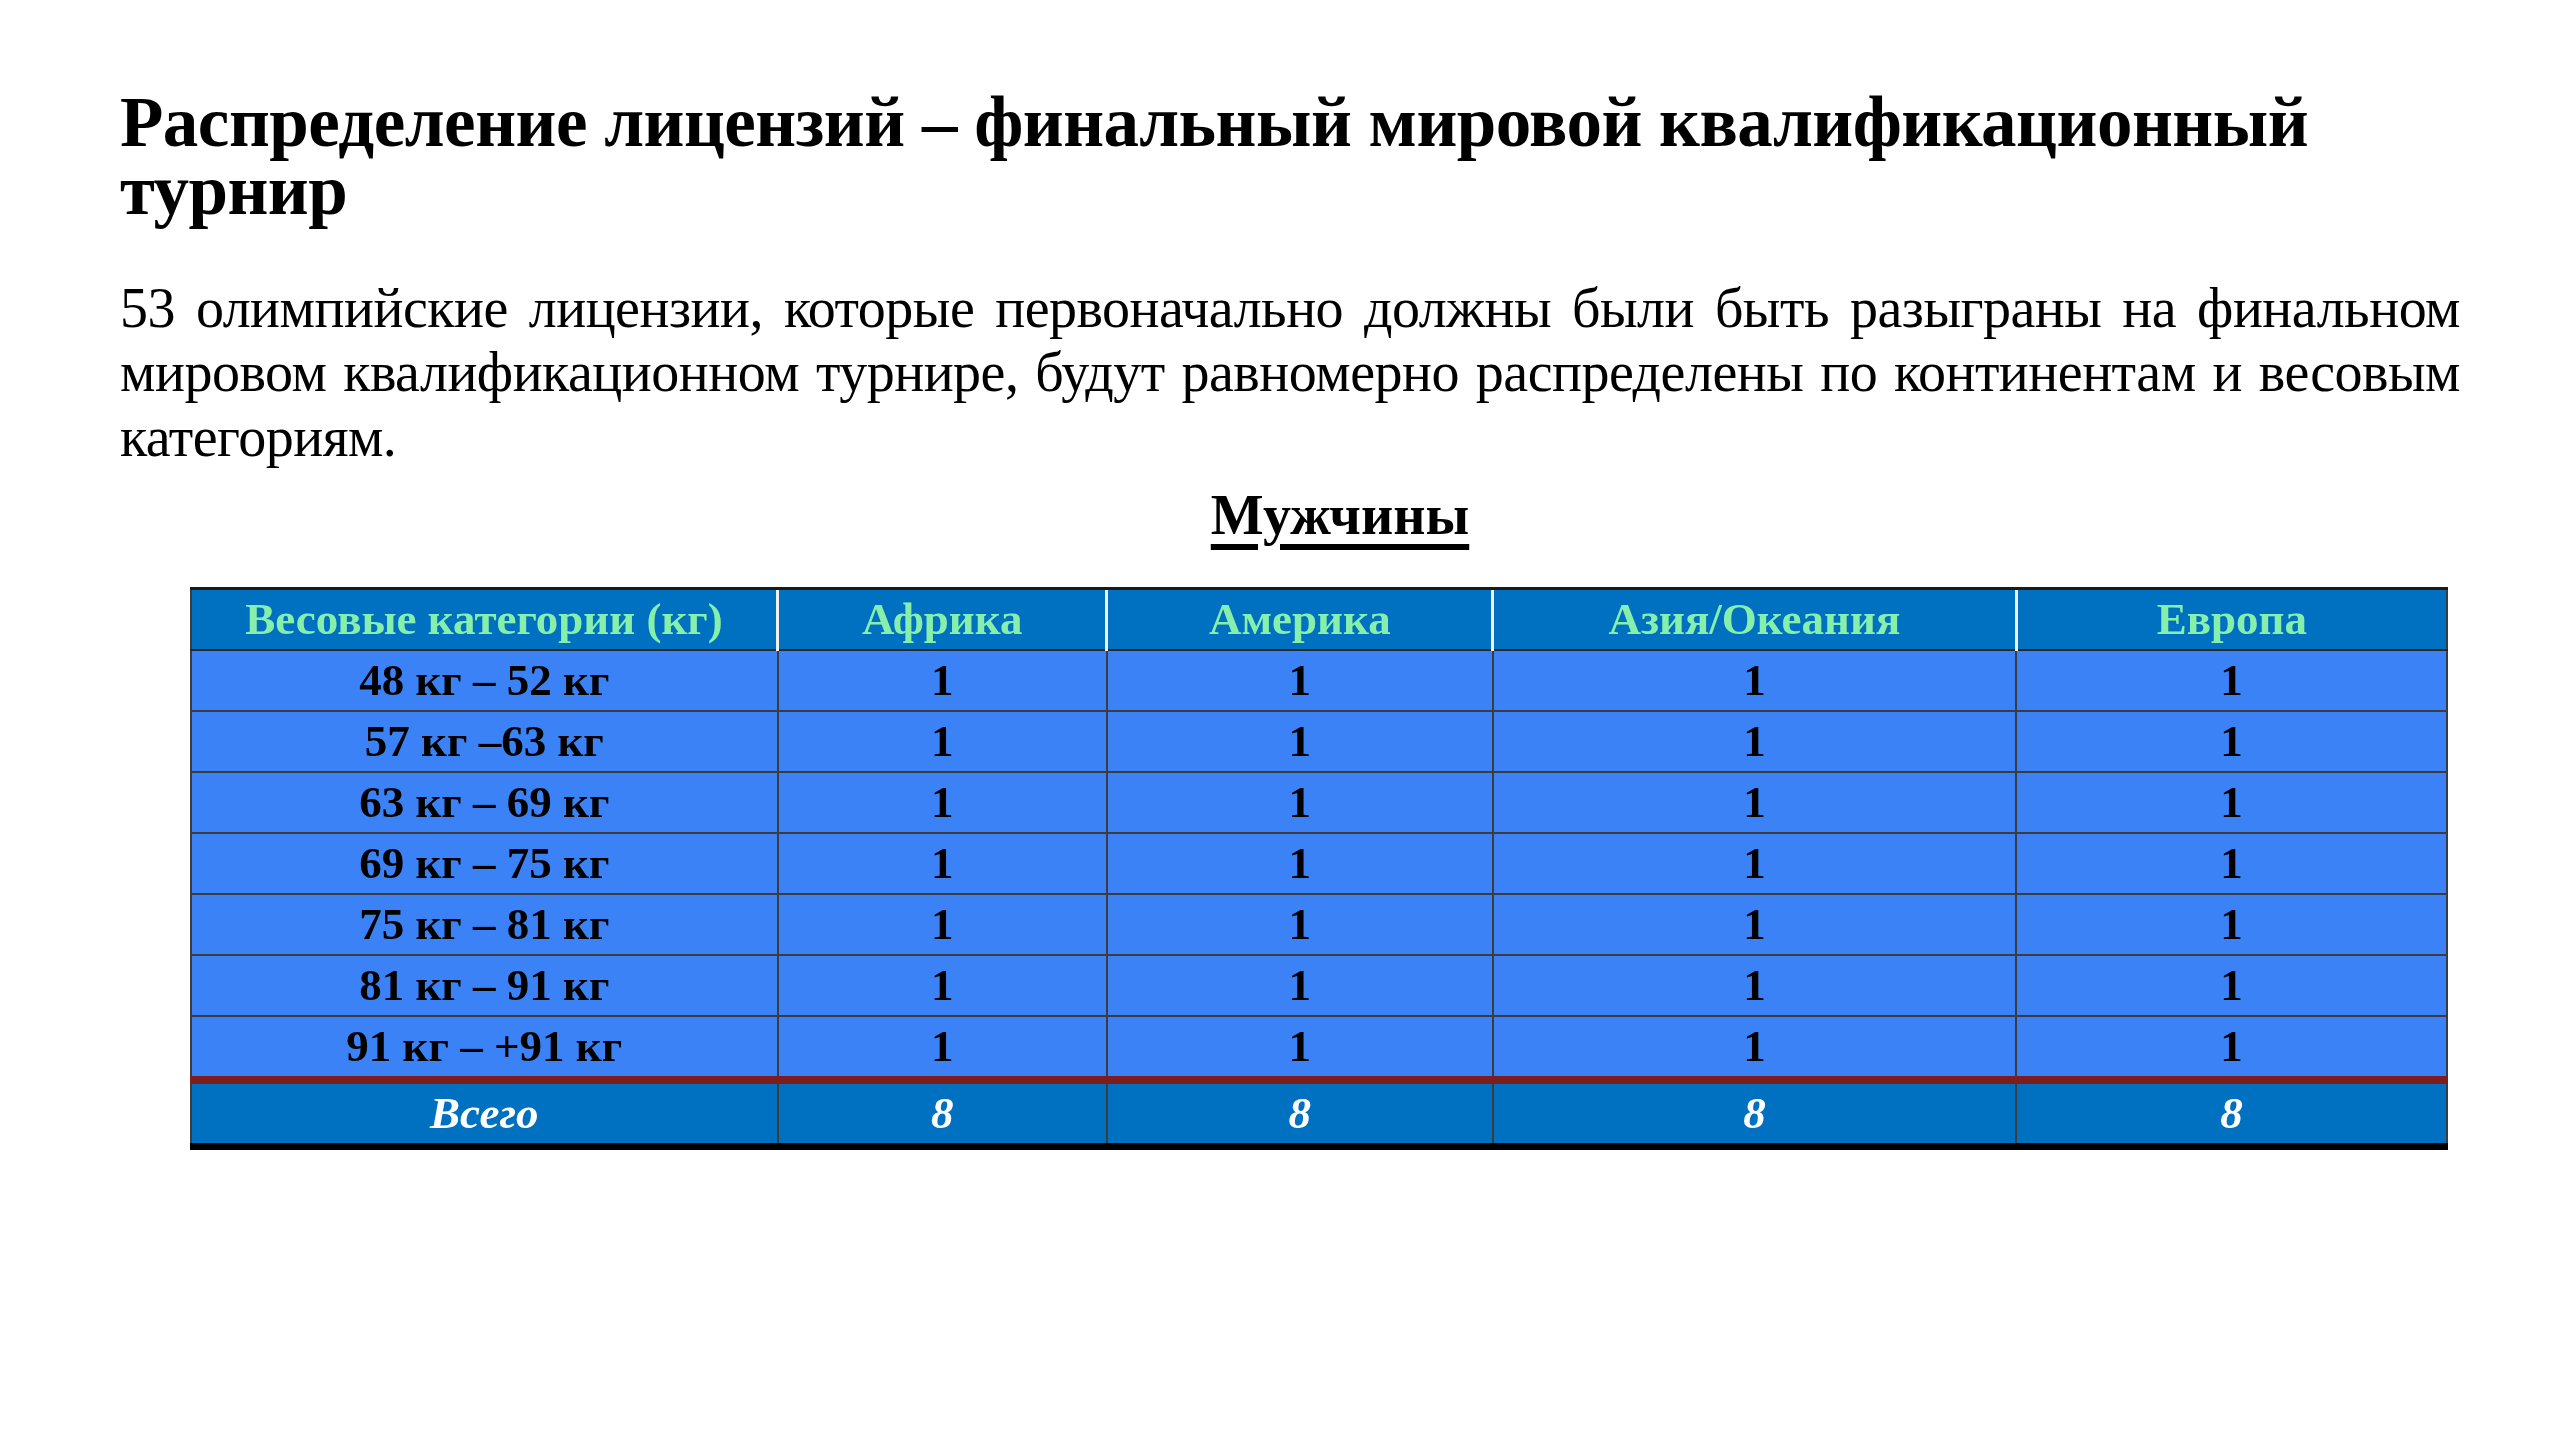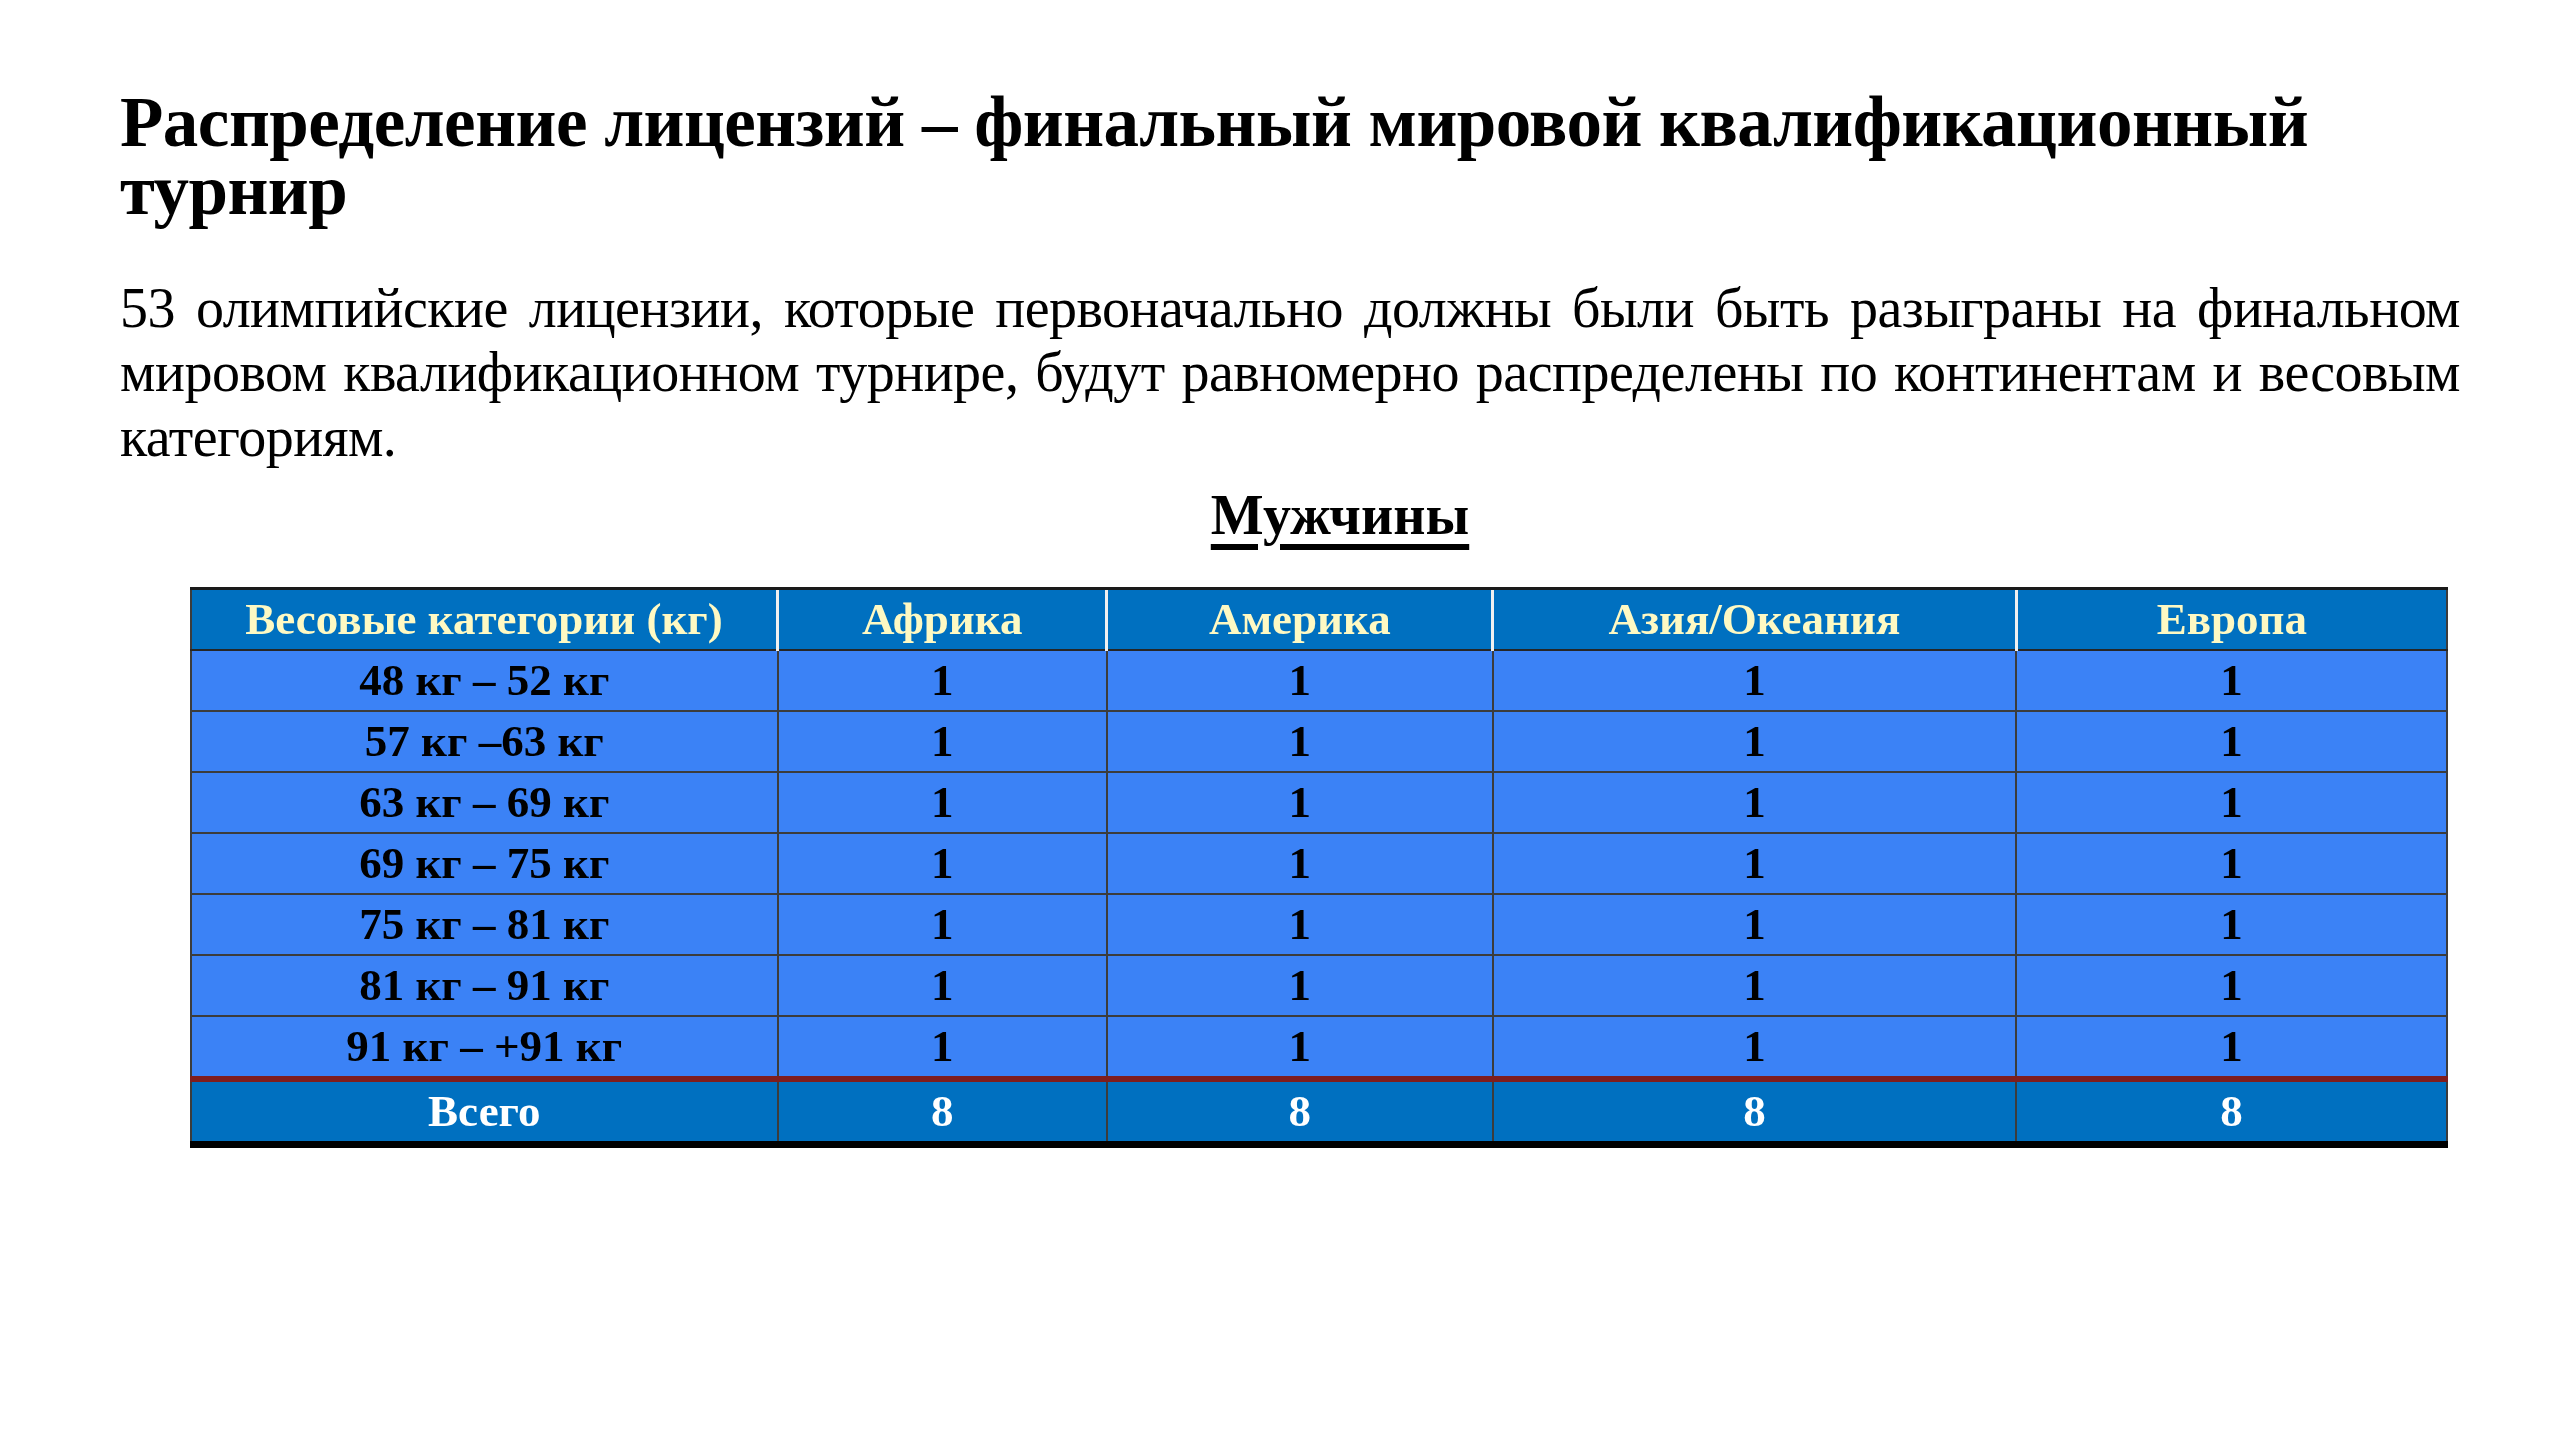--- a/index.html
+++ b/index.html
@@ -62,32 +62,33 @@
   table.licenses th, table.licenses td {
     height: 59px;
     padding: 0 8px;
     border: 2px solid #3c3c3c;
     vertical-align: middle;
     overflow: hidden;
   }
   
   table.licenses thead th {
     background: #0070C0;
-    color: #fef9c3;
+    color: #86efac;
     border-top: 3px solid #1a1a1a;
     border-bottom: 2px solid #262626;
   }
   
   table.licenses thead th + th { border-left: 3px solid #f0f0f0; }
   
   table.licenses tfoot td {
     background: #0070C0;
     color: #ffffff;
-    border-top: 6px solid #7f1d1d;
+    border-top: 8px solid #7f1d1d;
     border-bottom: 7px solid #000000;
+    font-style: italic;
   }
   table.licenses tbody td { background: #3b82f6; }
 </style>
 </head>
 <body>
 
 <div class="page">
   <div class="content">
 
     <h1 class="doc-title">

